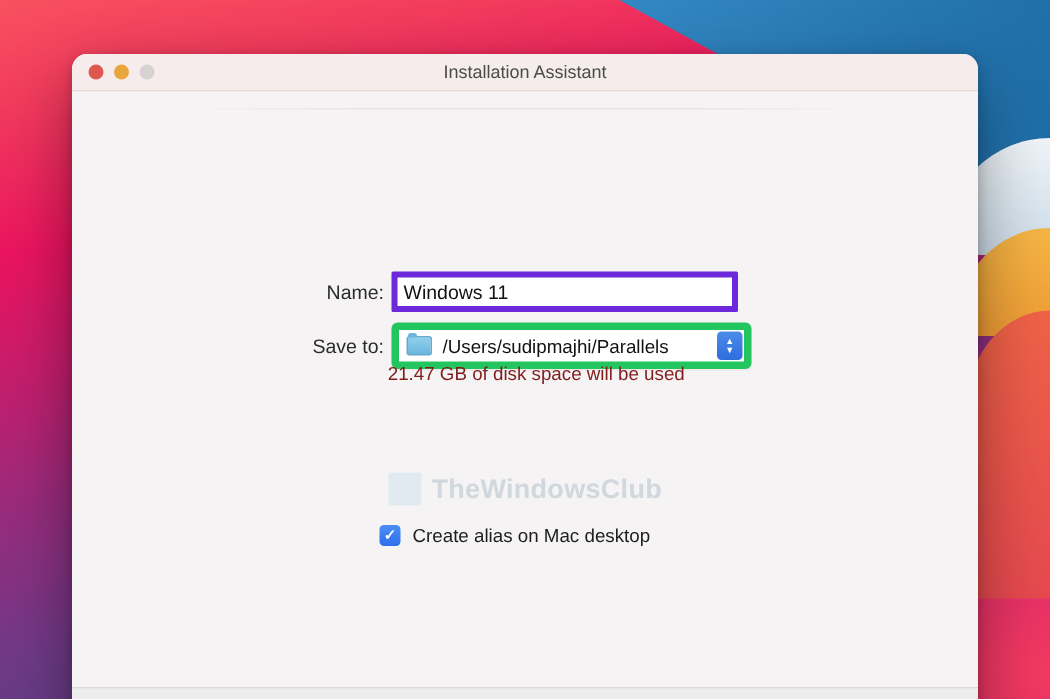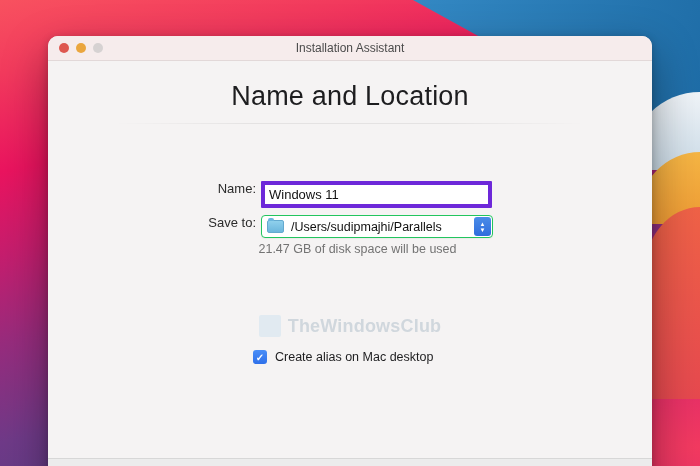--- a/index.html
+++ b/index.html
@@ -52,29 +52,29 @@
   .heading{
     text-align:center;font-size:27px;font-weight:400;color:#1d1d1f;
     margin:20px 0 0;letter-spacing:.2px;
   }
   .heading-divider{
     width:470px;height:1px;margin:11px auto 0;
     background:linear-gradient(to right,rgba(0,0,0,0),rgba(0,0,0,.07) 30%,rgba(0,0,0,.07) 70%,rgba(0,0,0,0));
   }
 
   .form-block{position:absolute;left:126px;top:120px;}
-  .form-row{display:flex;align-items:flex-start;margin-bottom:7px;}
+  .form-row{display:flex;align-items:center;margin-bottom:7px;}
   .form-label{width:82px;text-align:right;margin-right:5px;font-size:13px;color:#2b2b2b;}
   .name-input{
     width:215px;height:19px;border:4px solid #6d28d9;background:#fff;
     font-size:13px;padding:0 4px;border-radius:1px;color:#111;
     font-family:"Liberation Sans",sans-serif;outline:none;
   }
   .popup{
-    width:225px;height:21px;background:#fff;border:1px solid #22c55e;border-radius:4px;
+    width:225px;height:21px;background:#fff;border:5px solid #22c55e;border-radius:4px;
     position:relative;display:flex;align-items:center;padding-left:5px;cursor:default;
     box-shadow:0 1px 1px rgba(0,0,0,.04);
   }
   .folder-icon{
     width:15px;height:11px;border-radius:2px;position:relative;flex:0 0 15px;
     background:linear-gradient(#8fd0ec,#6cb6dd);border:1px solid #64a9cf;
   }
   .folder-icon::before{
     content:"";position:absolute;left:0;top:-3px;width:6px;height:3px;
     background:#6cb6dd;border-radius:2px 2px 0 0;
@@ -82,21 +82,21 @@
   .popup-text{font-size:12.5px;color:#111;margin-left:7px;white-space:nowrap;overflow:hidden;}
   .stepper{
     position:absolute;right:1px;top:1px;bottom:1px;width:17px;border-radius:3px;
     background:linear-gradient(#4b8ce8,#2f6ddd);
     display:flex;flex-direction:column;align-items:center;justify-content:center;color:#fff;
   }
   .stepper span{font-size:6px;line-height:6px;display:block;}
 
   .disk-note{
     position:absolute;top:181px;left:0;right:0;text-align:center;
-    font-size:12.5px;color:#737373;margin-left:15px;
+    font-size:12.5px;color:#7f1d1d;margin-left:15px;
   }
 
   .watermark{
     position:absolute;top:254px;left:0;right:0;
     display:flex;align-items:center;justify-content:center;opacity:.9;
   }
   .watermark-logo{width:22px;height:22px;background:#dfeaf1;border-radius:2px;margin-right:7px;}
   .watermark-text{font-size:18px;color:#ccd4db;letter-spacing:.2px;font-weight:bold;}
 
   .checkbox-block{position:absolute;left:205px;top:289px;}
@@ -153,21 +153,20 @@
   <div class="titlebar">
     <div class="traffic">
       <span class="light light-close"></span>
       <span class="light light-min"></span>
       <span class="light light-zoom"></span>
     </div>
     <span class="title-text">Installation Assistant</span>
   </div>
 
   <div class="content">
-    <h1 class="heading">Name and Location</h1>
     <div class="heading-divider"></div>
 
     <div class="form-block">
       <div class="form-row">
         <label class="form-label">Name:</label>
         <input class="name-input" type="text" value="Windows 11" style="">
       </div>
       <div class="form-row">
         <label class="form-label">Save to:</label>
         <div class="popup">

